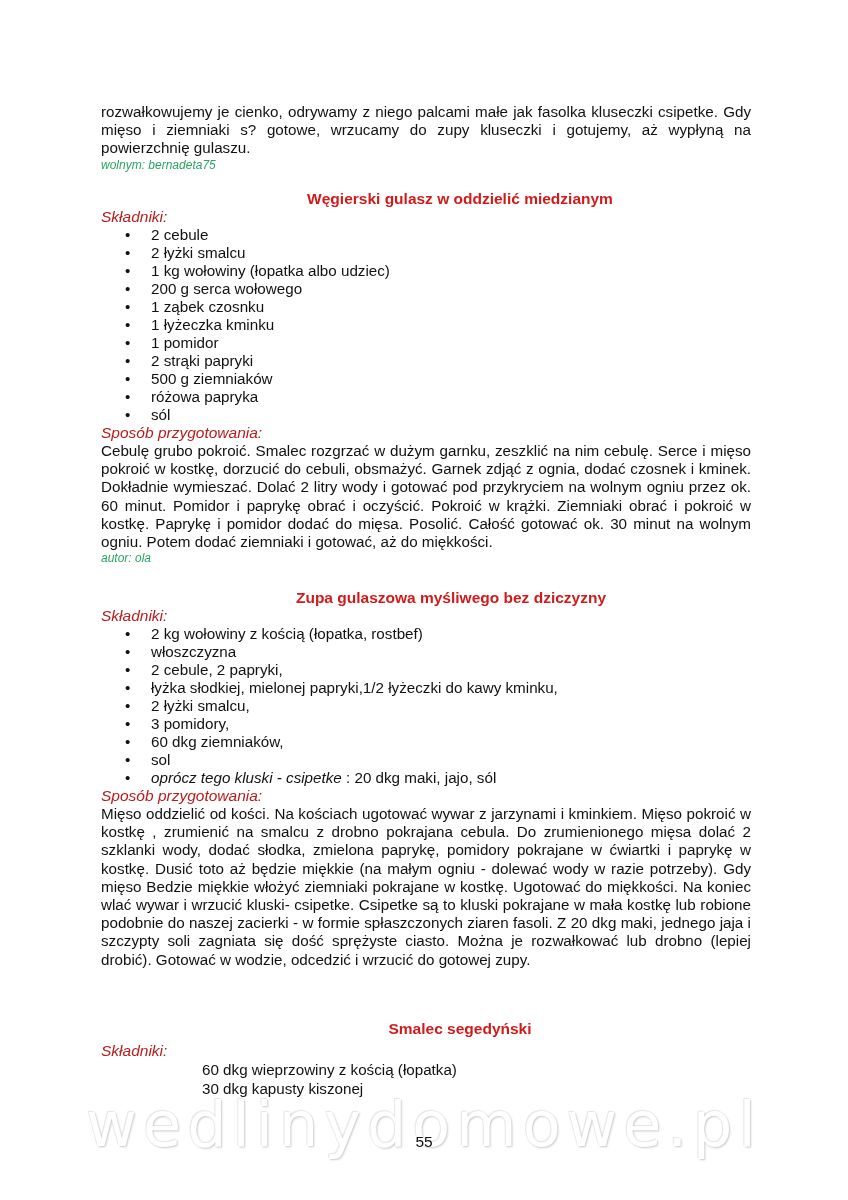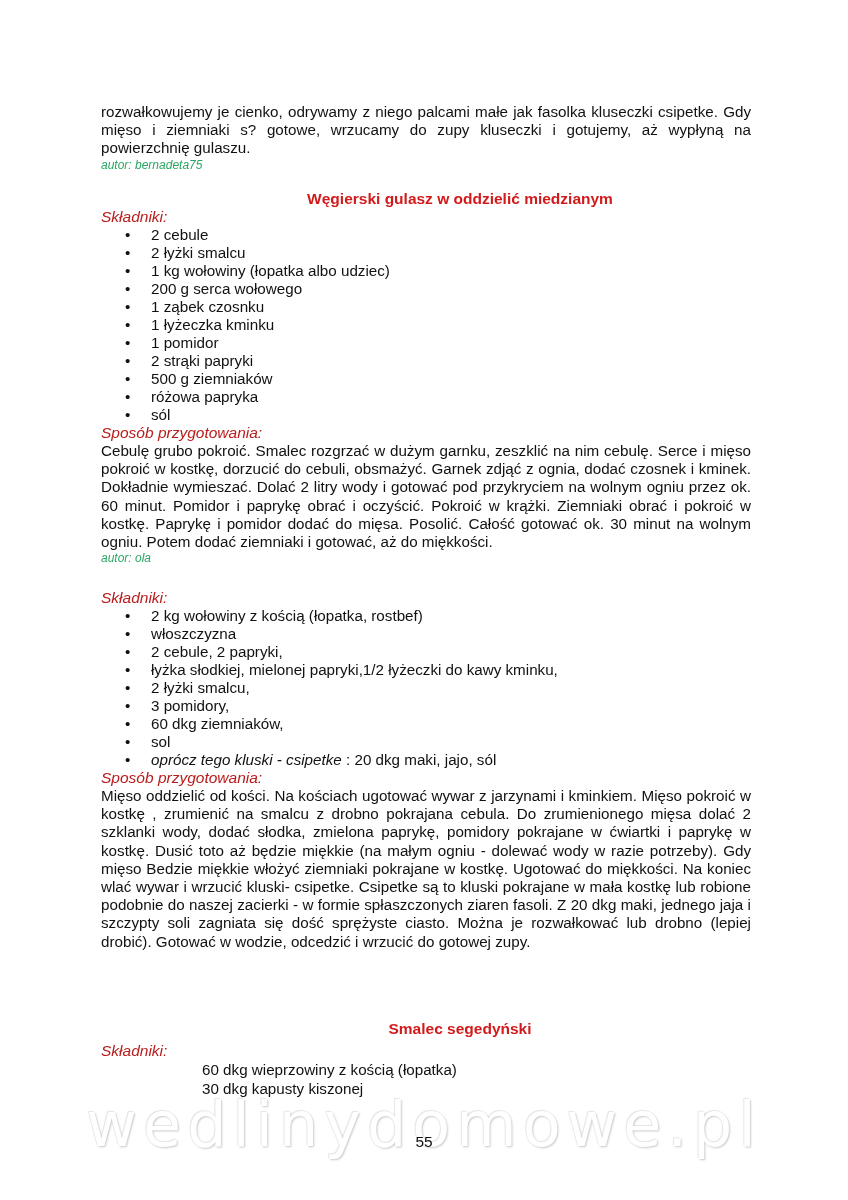--- a/index.html
+++ b/index.html
@@ -19,21 +19,21 @@
                color: #ffffff; text-shadow: 1px 1px 2px #c9c9c9, -1px -1px 1px #e6e6e6; }
   .pagenum { position: absolute; left: 0; width: 848px; top: 1133px; text-align: center; font-size: 15.5px; }
 </style>
 </head>
 <body>
 
 <div class="page">
 
   <div style="position:absolute; top:103px; width:650px;">
     <p class="para">rozwałkowujemy je cienko, odrywamy z niego palcami małe jak fasolka kluseczki csipetke. Gdy mięso i ziemniaki s? gotowe, wrzucamy do zupy kluseczki i gotujemy, aż wypłyną na powierzchnię gulaszu.</p>
-    <p class="author">autor: bernadeta75</p>
+    <p class="author">wolnym: bernadeta75</p>
   </div>
 
   <div style="position:absolute; top:190px; width:650px;">
     <h2 class="title" style="padding-left:68px;">Węgierski gulasz w oddzielić miedzianym</h2>
     <p class="section-label">Składniki:</p>
     <ul class="ing">
       <li><span class="bullet">•</span><span>2 cebule</span></li>
       <li><span class="bullet">•</span><span>2 łyżki smalcu</span></li>
       <li><span class="bullet">•</span><span>1 kg wołowiny (łopatka albo udziec)</span></li>
       <li><span class="bullet">•</span><span>200 g serca wołowego</span></li>
@@ -44,20 +44,21 @@
       <li><span class="bullet">•</span><span>500 g ziemniaków</span></li>
       <li><span class="bullet">•</span><span>różowa papryka</span></li>
       <li><span class="bullet">•</span><span>sól</span></li>
     </ul>
     <p class="section-label">Sposób przygotowania:</p>
     <p class="para">Cebulę grubo pokroić. Smalec rozgrzać w dużym garnku, zeszklić na nim cebulę. Serce i mięso pokroić w kostkę, dorzucić do cebuli, obsmażyć. Garnek zdjąć z ognia, dodać czosnek i kminek. Dokładnie wymieszać. Dolać 2 litry wody i gotować pod przykryciem na wolnym ogniu przez ok. 60 minut. Pomidor i paprykę obrać i oczyścić. Pokroić w krążki. Ziemniaki obrać i pokroić w kostkę. Paprykę i pomidor dodać do mięsa. Posolić. Całość gotować ok. 30 minut na wolnym ogniu. Potem dodać ziemniaki i gotować, aż do miękkości.</p>
     <p class="author">autor:  ola</p>
   </div>
 
   <div style="position:absolute; top:589px; width:650px;">
+    <h2 class="title" style="padding-left:50px;">Zupa gulaszowa myśliwego bez dziczyzny</h2>
     <p class="section-label">Składniki:</p>
     <ul class="ing">
       <li><span class="bullet">•</span><span>2 kg wołowiny z kością (łopatka, rostbef)</span></li>
       <li><span class="bullet">•</span><span>włoszczyzna</span></li>
       <li><span class="bullet">•</span><span>2 cebule, 2 papryki,</span></li>
       <li><span class="bullet">•</span><span>łyżka słodkiej, mielonej papryki,1/2 łyżeczki do kawy kminku,</span></li>
       <li><span class="bullet">•</span><span>2 łyżki smalcu,</span></li>
       <li><span class="bullet">•</span><span>3 pomidory,</span></li>
       <li><span class="bullet">•</span><span>60 dkg ziemniaków,</span></li>
       <li><span class="bullet">•</span><span>sol</span></li>

